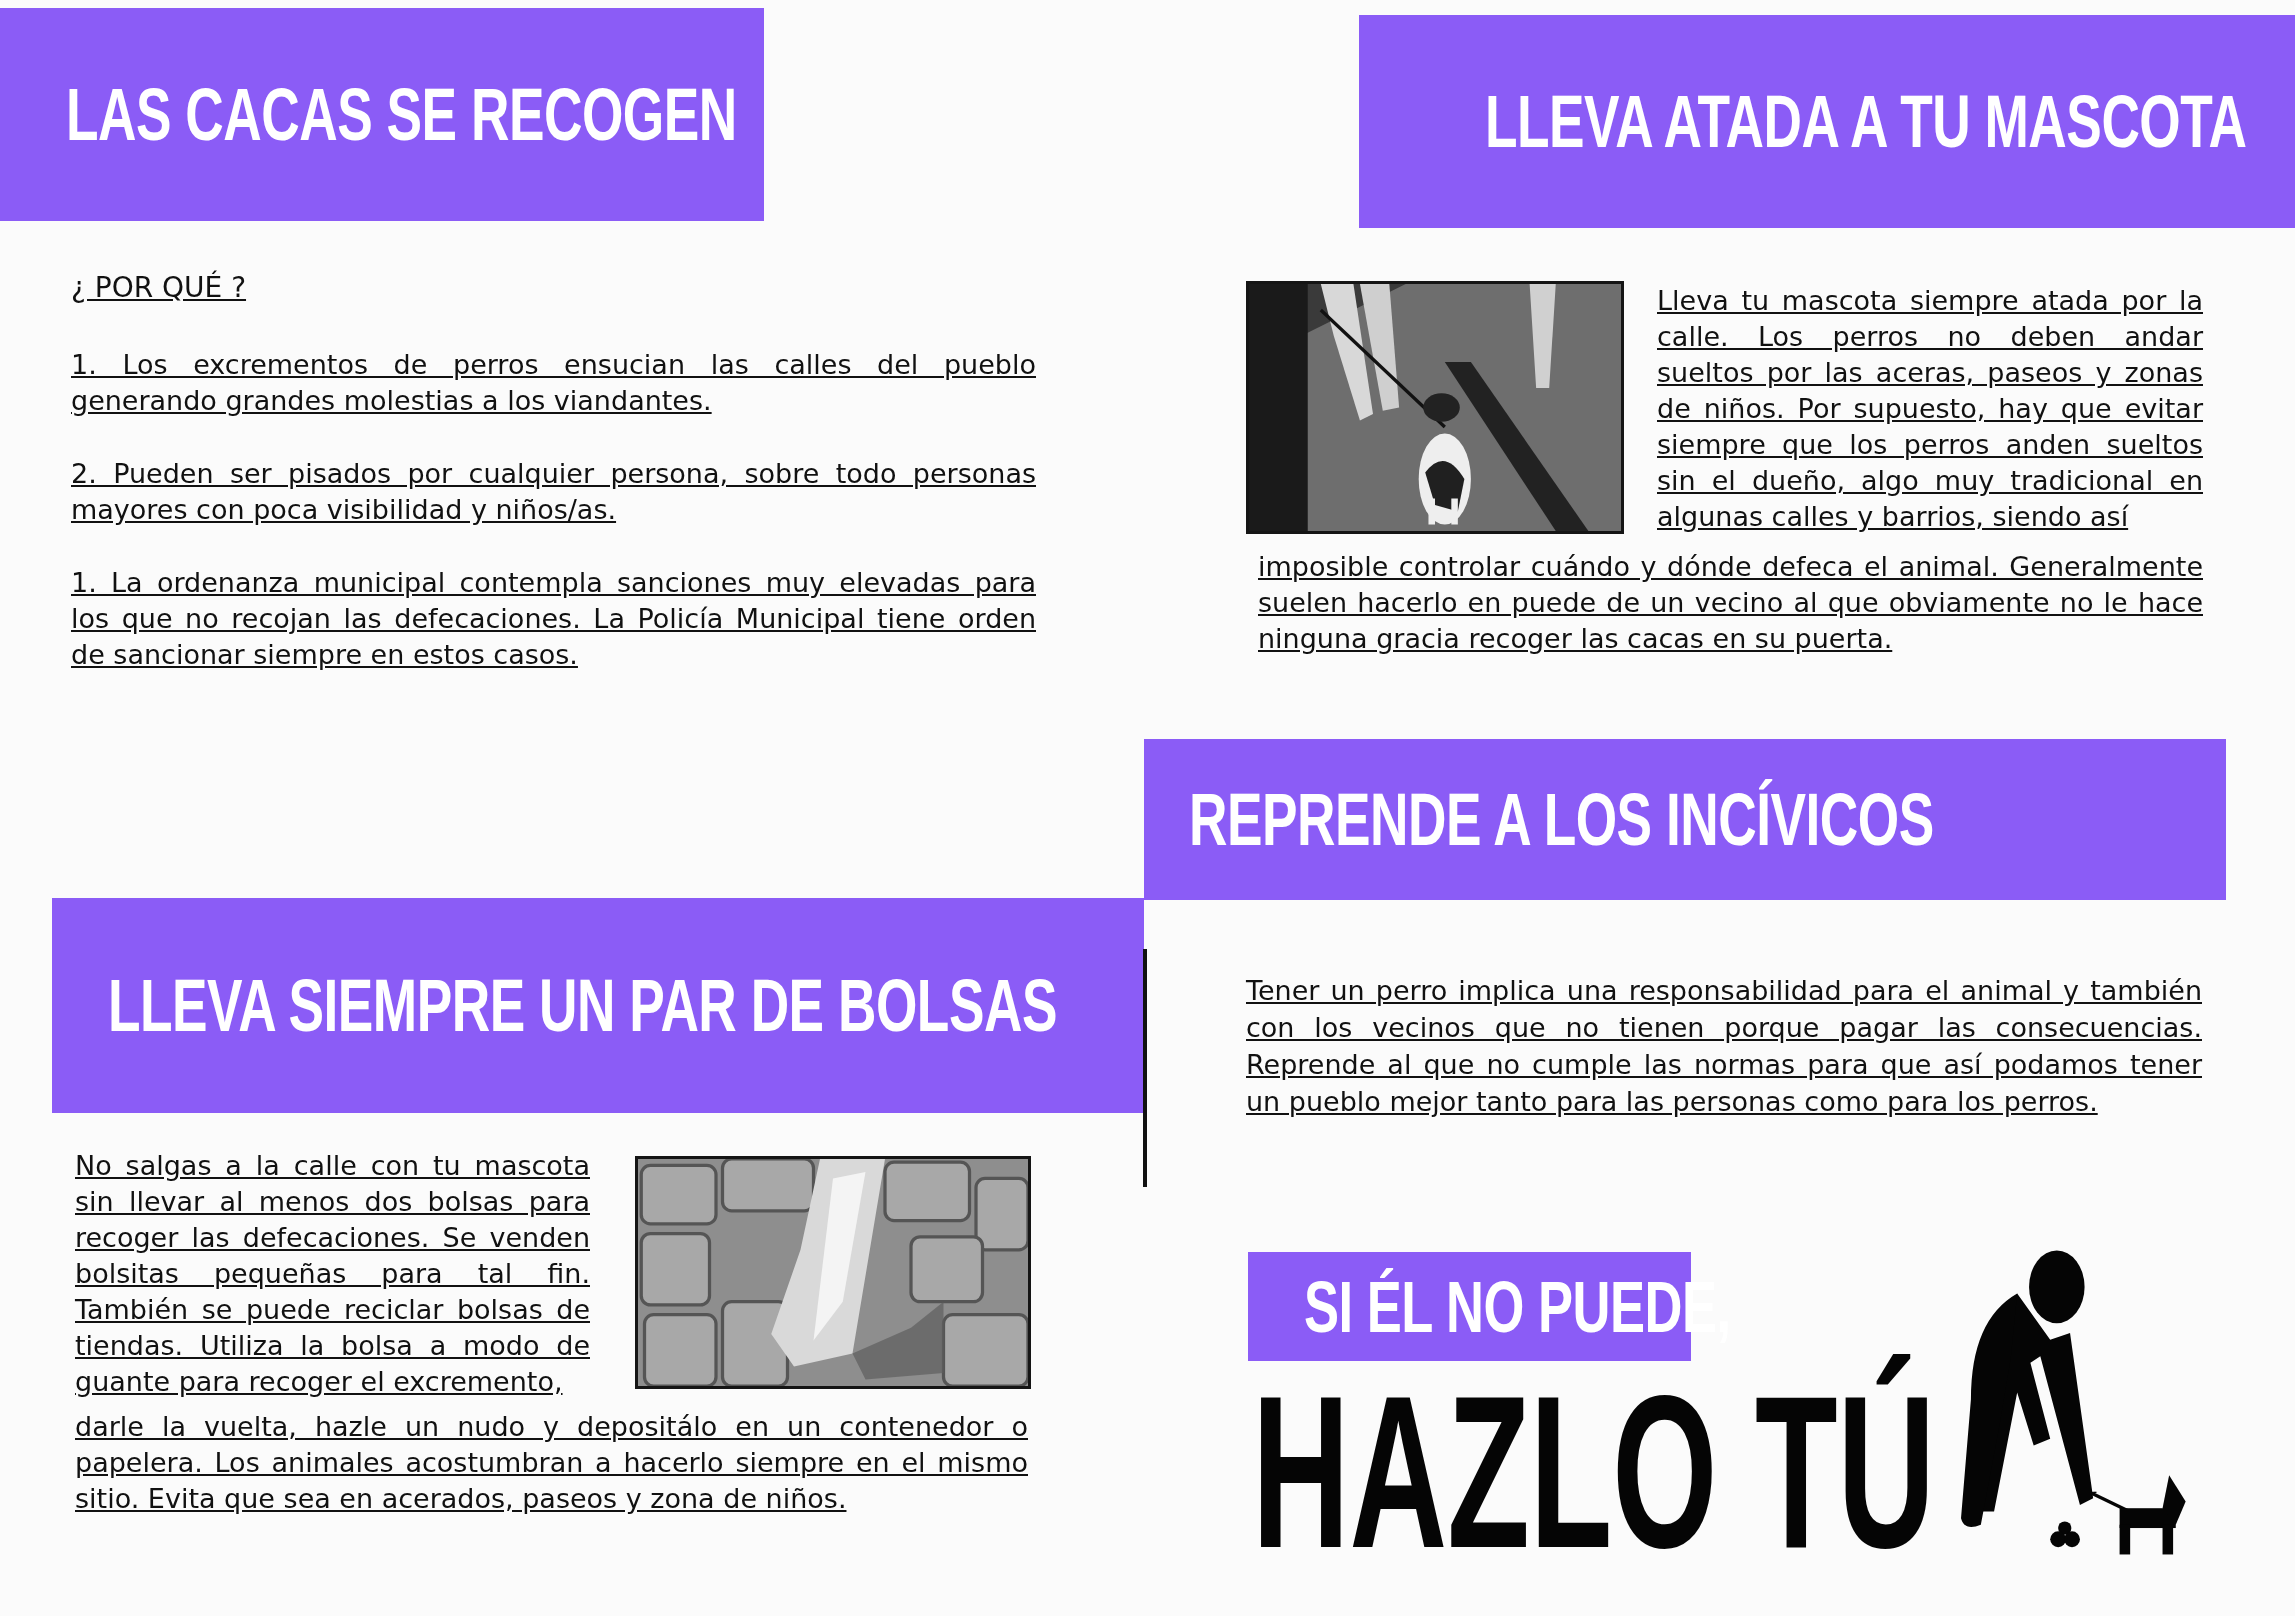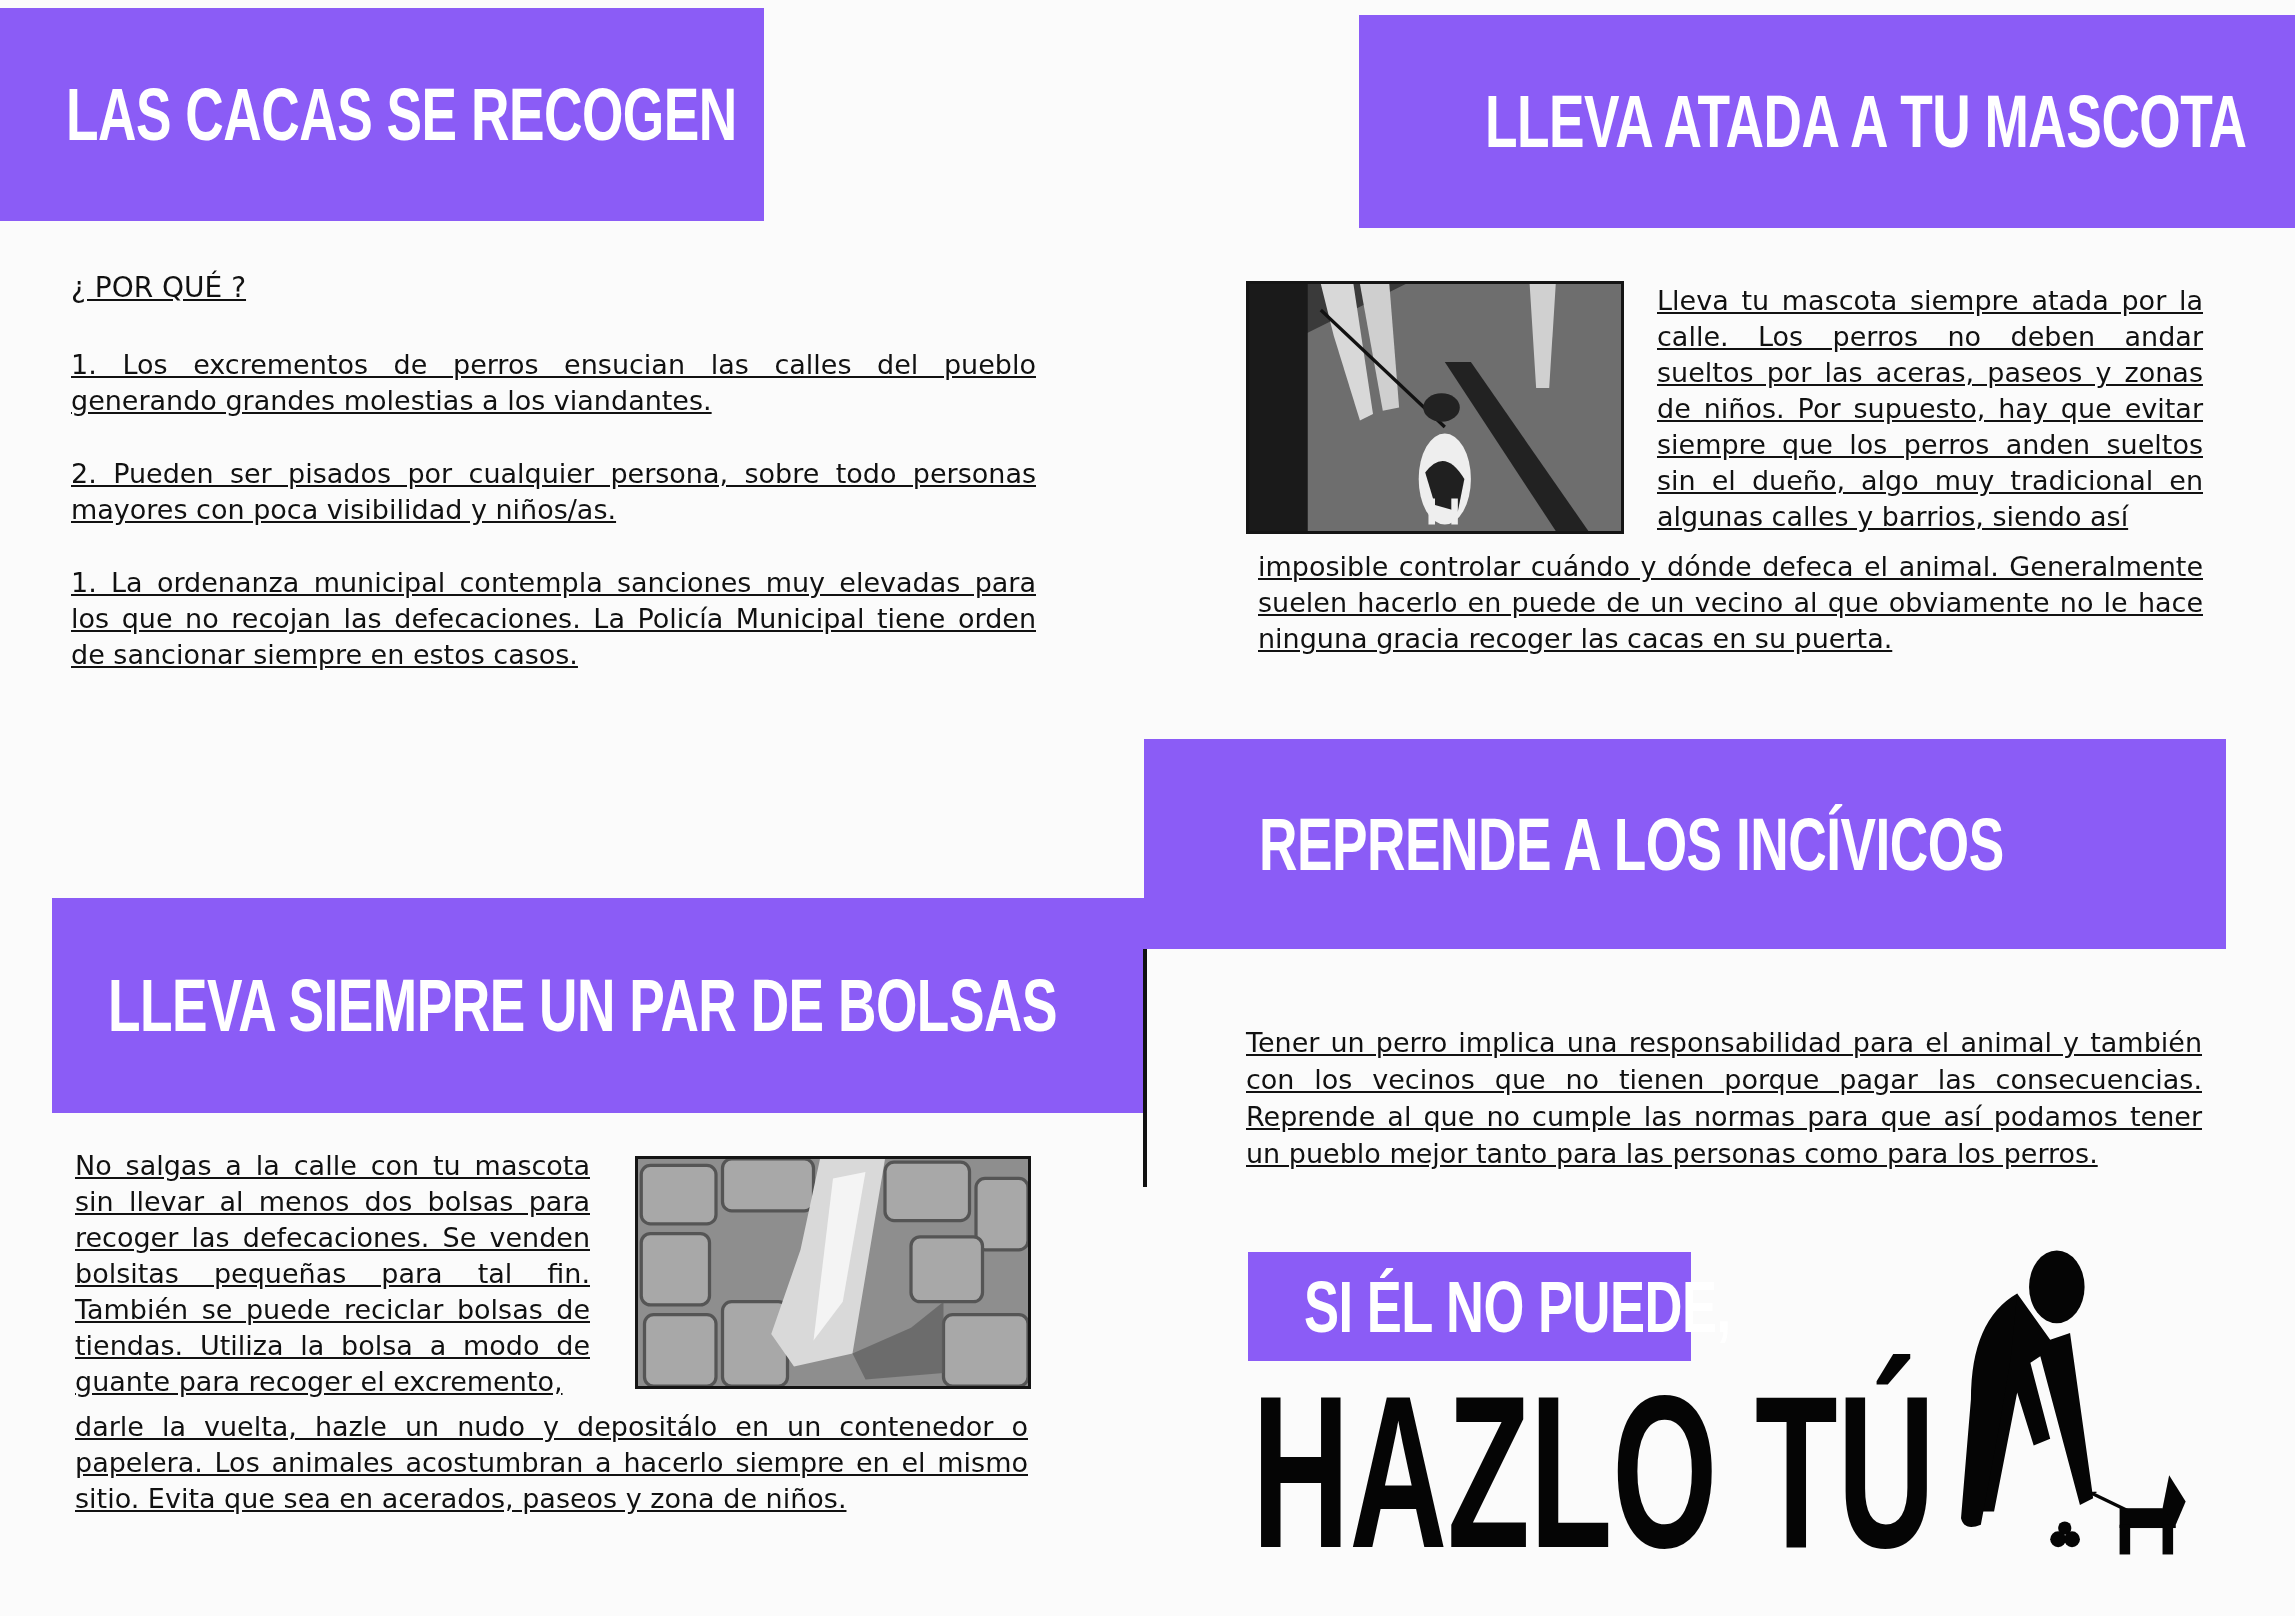--- a/index.html
+++ b/index.html
@@ -94,26 +94,26 @@
     <path d="M270 290 Q300 250 330 300 L320 350 L285 340 Z" fill="#202020"></path>
     <rect x="275" y="330" width="10" height="40" fill="#eee"></rect>
     <rect x="310" y="330" width="10" height="40" fill="#eee"></rect>
   </svg>
 </div>
 
 <div class="abs body-text" style="left:1657px; top:283px; width:546px; line-height:36px;">Lleva tu mascota siempre atada por la calle. Los perros no deben andar sueltos por las aceras, paseos y zonas de niños. Por supuesto, hay que evitar siempre que los perros anden sueltos sin el dueño, algo muy tradicional en algunas calles y barrios, siendo así</div>
 
 <div class="abs body-text" style="left:1258px; top:549px; width:945px; line-height:36px;">imposible controlar cuándo y dónde defeca el animal. Generalmente suelen hacerlo en puede de un vecino al que obviamente no le hace ninguna gracia recoger las cacas en su puerta.</div>
 
-<div class="banner" style="left:1144px; top:739px; width:1082px; height:210px; padding-left:115px;">
+<div class="banner" style="left:1144px; top:739px; width:1082px; height:161px; padding-left:45px;">
   <span class="banner-title" style="font-size:74px;">REPRENDE A LOS INCÍVICOS</span>
 </div>
 <div class="abs" style="left:1143px; top:949px; width:4px; height:238px; background:#111;"></div>
 
-<div class="abs body-text" style="left:1246px; top:1024px; width:956px; line-height:37px;">Tener un perro implica una responsabilidad para el animal y también con los vecinos que no tienen porque pagar las consecuencias. Reprende al que no cumple las normas para que así podamos tener un pueblo mejor tanto para las personas como para los perros.</div>
+<div class="abs body-text" style="left:1246px; top:972px; width:956px; line-height:37px;">Tener un perro implica una responsabilidad para el animal y también con los vecinos que no tienen porque pagar las consecuencias. Reprende al que no cumple las normas para que así podamos tener un pueblo mejor tanto para las personas como para los perros.</div>
 
 <div class="banner" style="left:1248px; top:1252px; width:443px; height:109px; padding-left:56px;">
   <span class="banner-title" style="font-size:73px;">SI ÉL NO PUEDE,</span>
 </div>
 
 <div class="abs hazlo" style="left:1252px; top:1363px;">HAZLO TÚ</div>
 
 <div class="abs" style="left:1852px; top:1247px; width:370px; height:311px;">
   <svg viewBox="0 0 560 470" width="370" height="311">
     <g fill="#050505">

